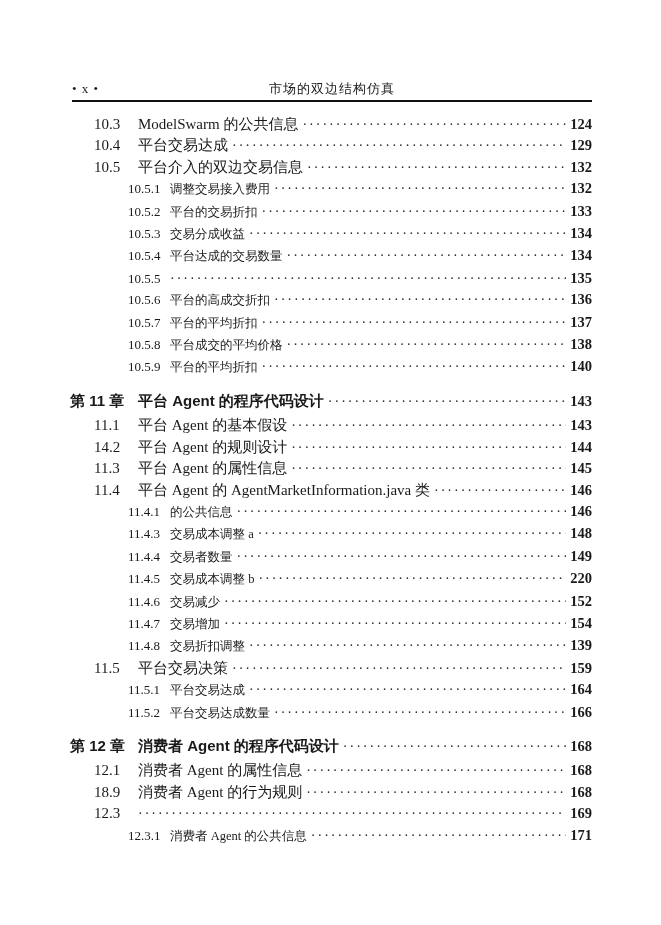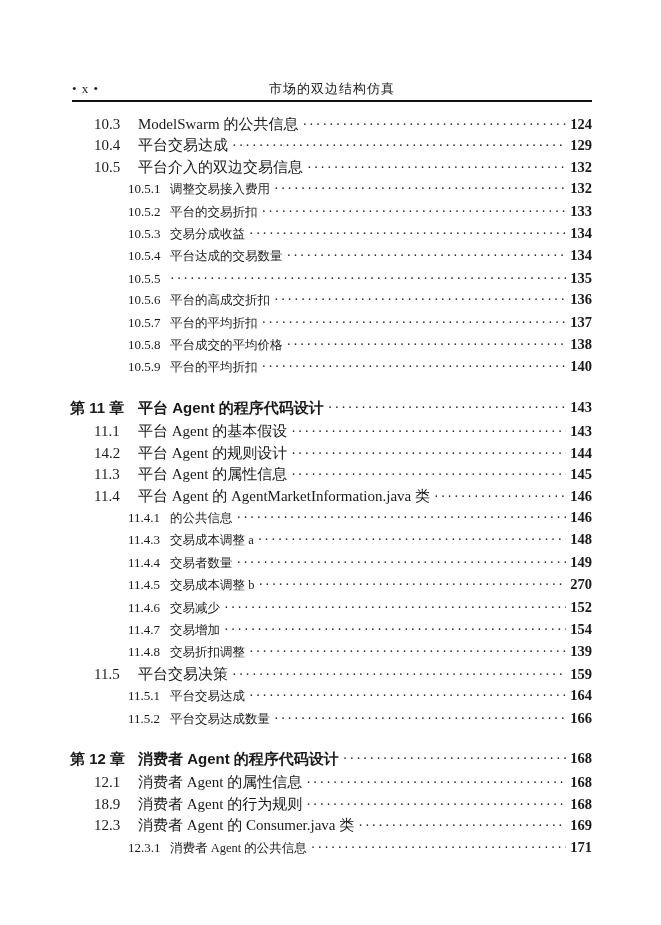--- a/index.html
+++ b/index.html
@@ -80,24 +80,23 @@
     text-align: right;
     font-size: 14.5px;
     font-family: "Liberation Serif", "DejaVu Serif", serif;
     font-weight: bold;
   }
   
   .row.chapter {
     font-family: "Liberation Sans", "DejaVu Sans", sans-serif;
     font-weight: bold;
     font-size: 15px;
-    margin-top: 18px;
+    margin-top: 11px;
     margin-bottom: 3px;
     margin-left: -2px;
-    align-items: flex-end;
   }
   .row.chapter .num {
     width: 68px;
   }
   
   .row.section {
     font-size: 15px;
     margin-left: 22px;
   }
   .row.section .num {
@@ -243,21 +242,21 @@
         <div class="row subsection">
           <span class="num">11.4.4</span>
           <span class="title">交易者数量</span>
           <span class="dots"></span>
           <span class="pageno">149</span>
         </div>
         <div class="row subsection">
           <span class="num">11.4.5</span>
           <span class="title">交易成本调整 b</span>
           <span class="dots"></span>
-          <span class="pageno">270</span>
+          <span class="pageno">220</span>
         </div>
         <div class="row subsection">
           <span class="num">11.4.6</span>
           <span class="title">交易减少</span>
           <span class="dots"></span>
           <span class="pageno">152</span>
         </div>
         <div class="row subsection">
           <span class="num">11.4.7</span>
           <span class="title">交易增加</span>
@@ -301,21 +300,20 @@
           <span class="pageno">168</span>
         </div>
         <div class="row section">
           <span class="num">18.9</span>
           <span class="title">消费者 Agent 的行为规则</span>
           <span class="dots"></span>
           <span class="pageno">168</span>
         </div>
         <div class="row section">
           <span class="num">12.3</span>
-          <span class="title">消费者 Agent 的 Consumer.java 类</span>
           <span class="dots"></span>
           <span class="pageno">169</span>
         </div>
         <div class="row subsection">
           <span class="num">12.3.1</span>
           <span class="title">消费者 Agent 的公共信息</span>
           <span class="dots"></span>
           <span class="pageno">171</span>
         </div>
       </div>

